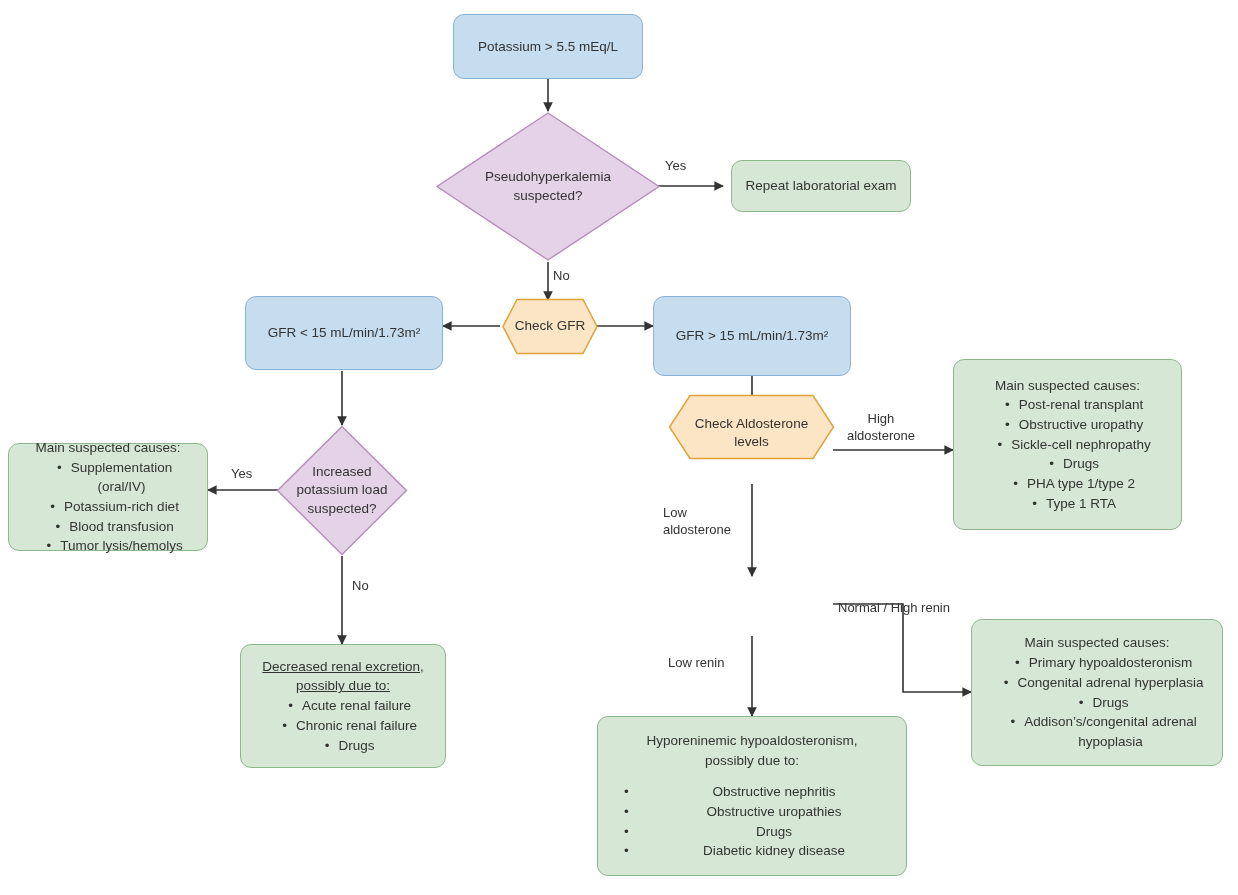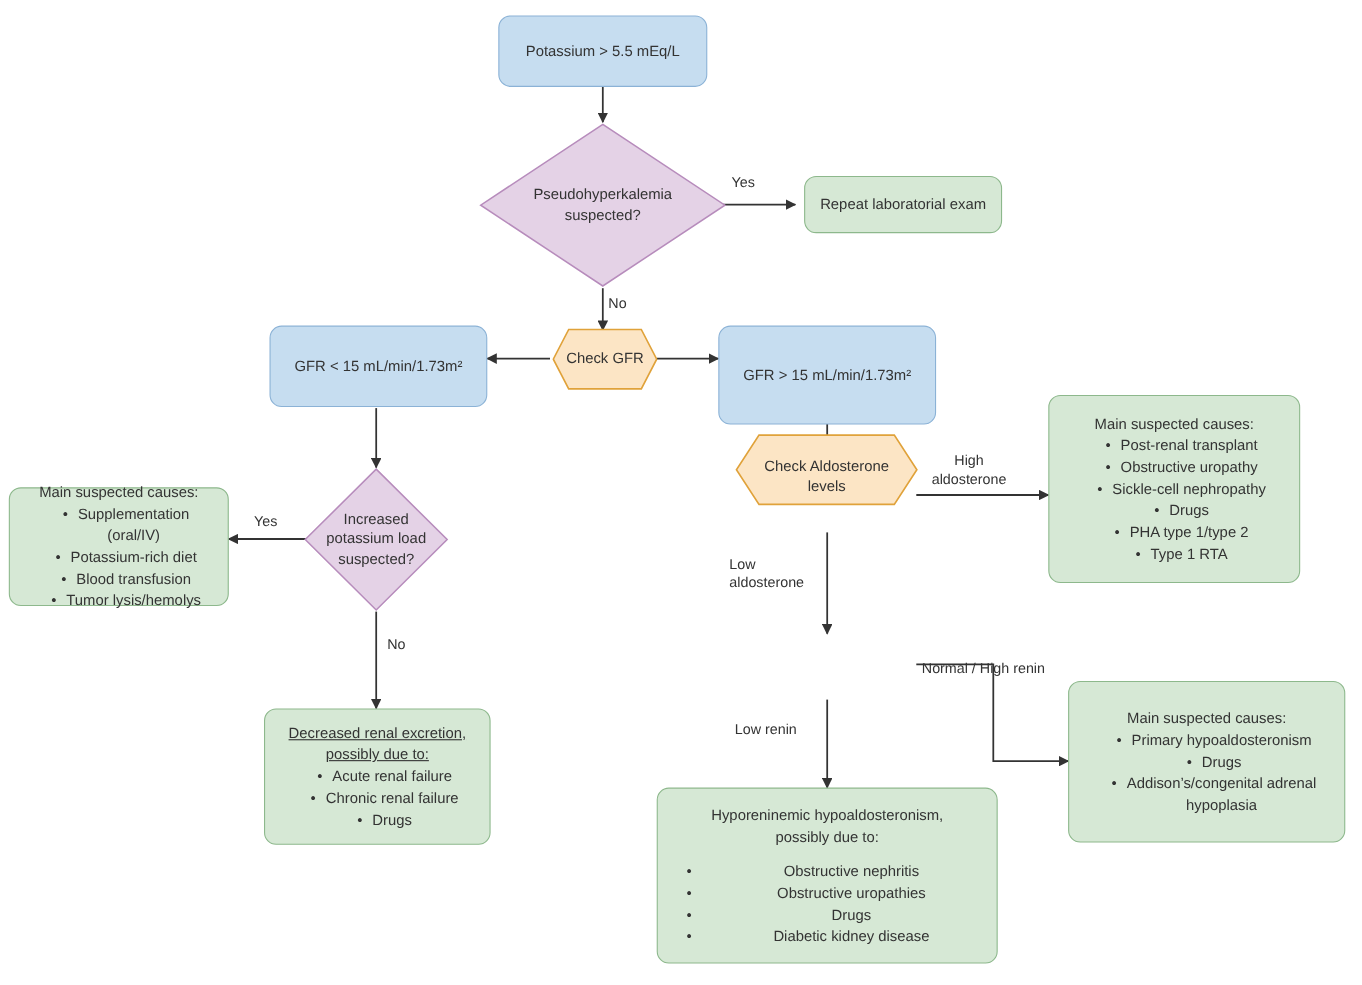--- a/index.html
+++ b/index.html
@@ -168,21 +168,21 @@
     <svg width="96" height="57" viewBox="0 0 96 57">
       <polygon points="15,1.5 81,1.5 95,28.5 81,55.5 15,55.5 1,28.5" fill="#fce5c5" stroke="#e0a23a" stroke-width="1.5"></polygon>
     </svg>
     <div class="lbl">Check GFR</div>
   </div>
 
   <div class="node rbox blue" style="left:245px;top:296px;width:198px;height:74px;">
     <div class="inner">GFR &lt; 15 mL/min/1.73m²</div>
   </div>
 
-  <div class="node rbox blue" style="left:653px;top:296px;width:198px;height:90px;">
+  <div class="node rbox blue" style="left:653px;top:296px;width:198px;height:80px;">
     <div class="inner">GFR &gt; 15 mL/min/1.73m²</div>
   </div>
 
   <div class="shape" style="left:276px;top:425px;width:132px;height:131px;">
     <svg width="132" height="131" viewBox="0 0 132 131">
       <polygon points="66,1.5 130.5,65.5 66,129.5 1.5,65.5" fill="#e4d2e6" stroke="#b78cbc" stroke-width="1.4"></polygon>
     </svg>
     <div class="lbl">
       <div>Increased</div>
       <div>potassium load</div>
@@ -238,20 +238,21 @@
       </ul>
     </div>
   </div>
 
 
   <div class="node rbox green" style="left:971px;top:619px;width:252px;height:147px;">
     <div class="causes cb">
       <div class="hdr">Main suspected causes:</div>
       <ul>
         <li><span class="b">•</span><span class="t">Primary hypoaldosteronism</span></li>
+        <li><span class="b">•</span><span class="t">Congenital adrenal hyperplasia</span></li>
         <li><span class="b">•</span><span class="t">Drugs</span></li>
         <li><span class="b">•</span><span class="t">Addison’s/congenital adrenal</span></li>
         <li><span class="b"></span><span class="t">hypoplasia</span></li>
       </ul>
     </div>
   </div>
 
   <div class="node rbox green" style="left:597px;top:716px;width:310px;height:160px;">
     <div class="causes lb">
       <div class="hdr">Hyporeninemic hypoaldosteronism,</div>

